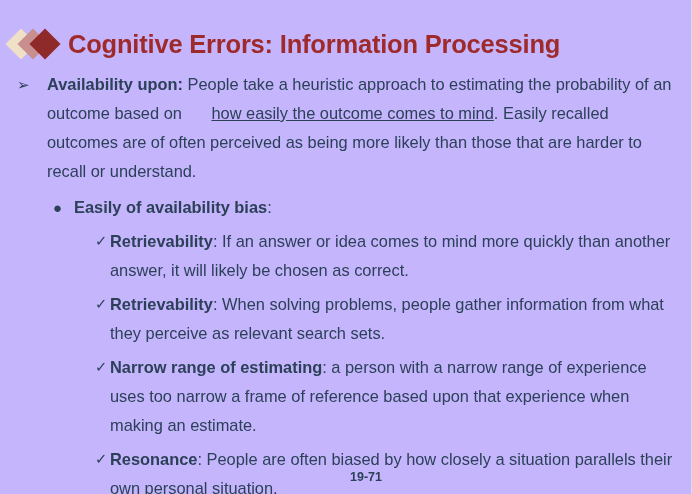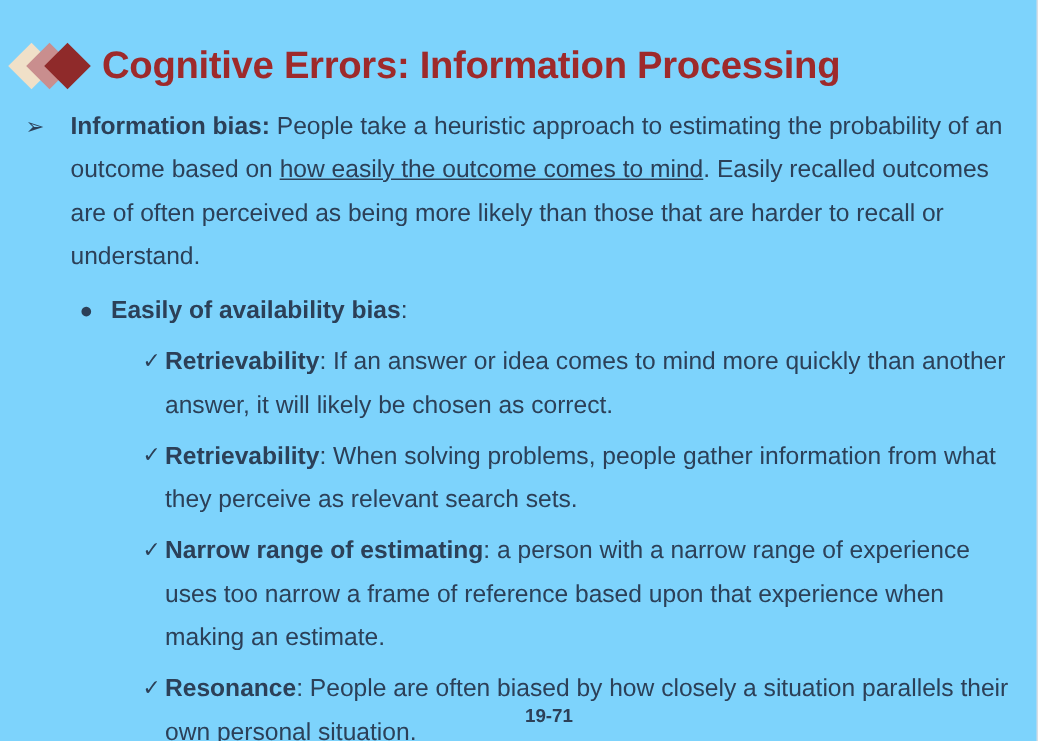--- a/index.html
+++ b/index.html
@@ -11,21 +11,21 @@
     width: 692px;
     height: 494px;
     font-family: "Liberation Sans", sans-serif;
     overflow: hidden;
     position: relative;
   }
   .slide {
     position: relative;
     width: 692px;
     height: 494px;
-    background: #7dd3fc;
+    background: #c4b5fd;
     box-sizing: border-box;
     border-right: 1px solid #d9dde3;
     overflow: hidden;
   }
 
   
   .title-row {
     position: absolute;
     left: 0;
     top: 22px;
@@ -119,21 +119,21 @@
   .lvl3 .check-bullet {
     position: absolute;
     left: 95px;
     top: 0;
     font-size: 14.5px;
     line-height: 29px;
     color: #2c4058;
   }
 
   b, .b { font-weight: bold; }
-  .u { text-decoration: underline; }
+  .u { text-decoration: underline; margin-left: 25px; }
 
   .footer-num {
     position: absolute;
     left: 0;
     top: 470px;
     width: 692px;
     text-align: center;
     font-size: 12.5px;
     font-weight: bold;
     color: #2c4058;
@@ -152,21 +152,21 @@
       <i class="d2"></i>
       <i class="d3"></i>
     </span>
     <span class="slide-title">Cognitive Errors: Information Processing</span>
   </div>
 
   <div class="body">
 
     <div class="lvl1">
       <span class="arrow-bullet">➢</span>
-      <b>Information bias:</b><span> People take a heuristic approach to estimating the probability of an outcome based on </span><span class="u">how easily the outcome comes to mind</span><span>. Easily recalled outcomes are of often perceived as being more likely than those that are harder to recall or understand.</span>
+      <b>Availability upon:</b><span> People take a heuristic approach to estimating the probability of an outcome based on </span><span class="u">how easily the outcome comes to mind</span><span>. Easily recalled outcomes are of often perceived as being more likely than those that are harder to recall or understand.</span>
     </div>
 
     <div class="lvl2">
       <span class="dot-bullet">●</span>
       <b>Easily of availability bias</b><span>:</span>
     </div>
 
     <div class="lvl3">
       <span class="check-bullet">✓</span>
       <b>Retrievability</b><span>:</span><span> If an answer or idea comes to mind more quickly than another answer, it will likely be chosen as correct.</span>

